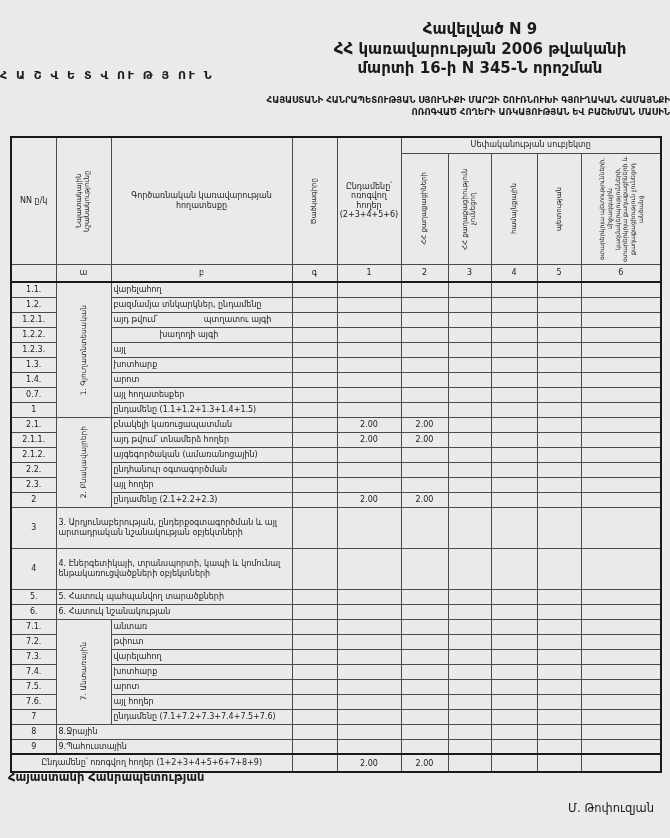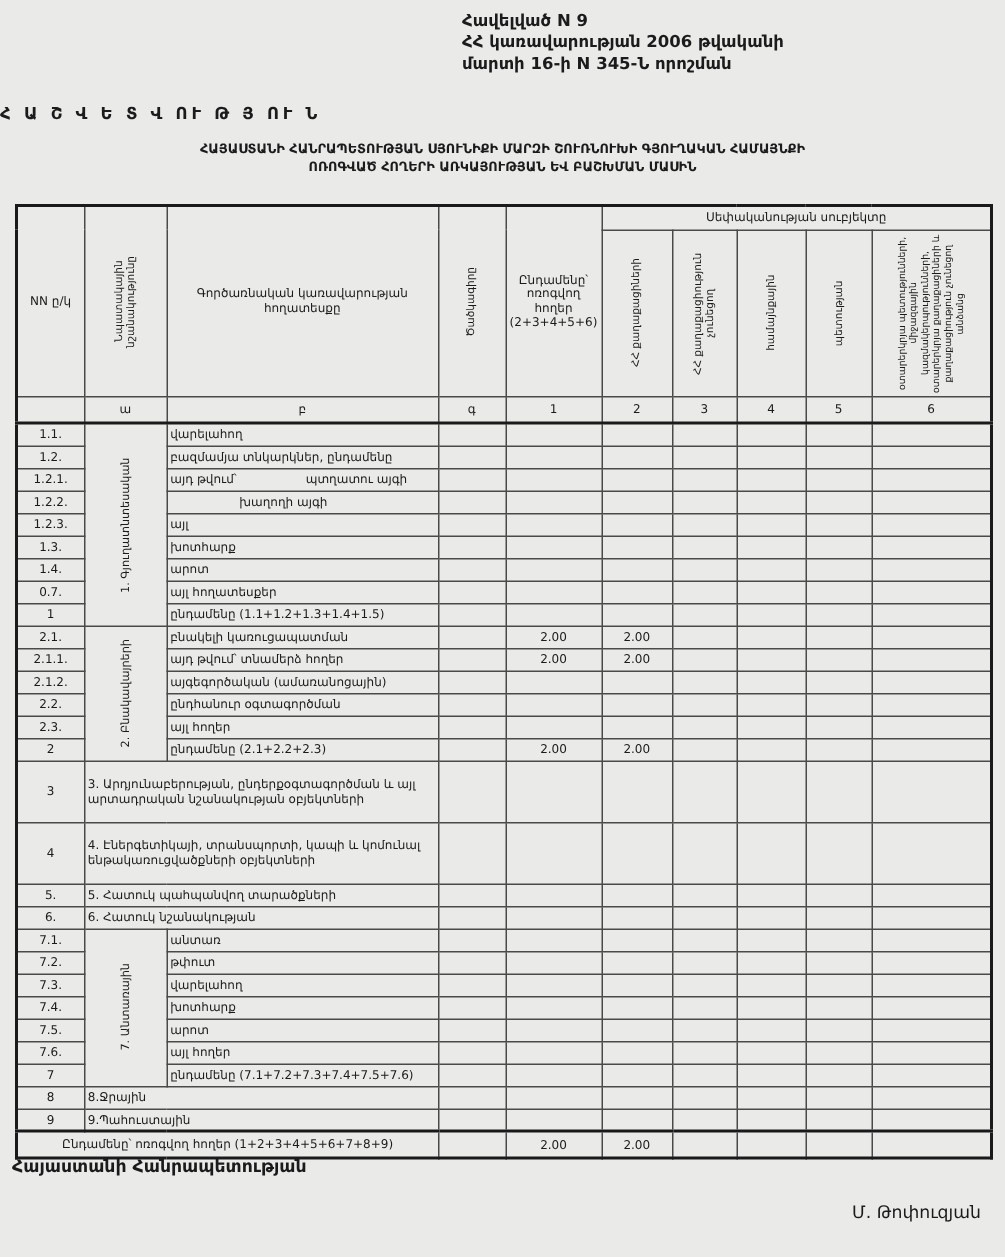--- a/index.html
+++ b/index.html
@@ -3,25 +3,25 @@
 <meta charset="utf-8">
 <style>
   :root{
     --paper:#eaeae8; --ink:#1b1b1b; --grid:#4a4a4a; --heavy:#1a1a1a;
   }
   *{box-sizing:border-box;}
   html,body{margin:0;padding:0;}
   body{font-family:"DejaVu Sans",sans-serif;color:var(--ink);}
   .page{position:relative;width:670px;height:838px;background:var(--paper);overflow:hidden;}
 
-  .appendix{position:absolute;top:7px;left:308px;width:344px;
-    font-weight:bold;font-size:11px;line-height:1.3;}
+  .appendix{position:absolute;top:20px;left:308px;width:344px;text-align:center;
+    font-weight:bold;font-size:15px;line-height:1.3;}
   .title-main{position:absolute;top:69px;left:0;width:624px;text-align:left;
     font-weight:bold;font-size:11px;letter-spacing:2.5px;}
-  .title-sub{position:absolute;top:94px;left:0;width:670px;text-align:center;
+  .title-sub{position:absolute;top:94px;left:0;width:670px;text-align:right;
     font-weight:bold;font-size:8.6px;line-height:1.4;}
 
   table.sheet{position:absolute;top:136px;left:10px;width:650px;
     border-collapse:collapse;table-layout:fixed;border:2px solid var(--heavy);}
   table.sheet th,table.sheet td{border:1px solid var(--grid);padding:0 2px;
     font-size:8px;font-weight:normal;overflow:hidden;vertical-align:middle;}
   thead tr.hr1{height:16px;}
   thead tr.hr2{height:100px;}
   thead tr.hr3{height:18px;}
   thead th{text-align:center;line-height:1.2;}

